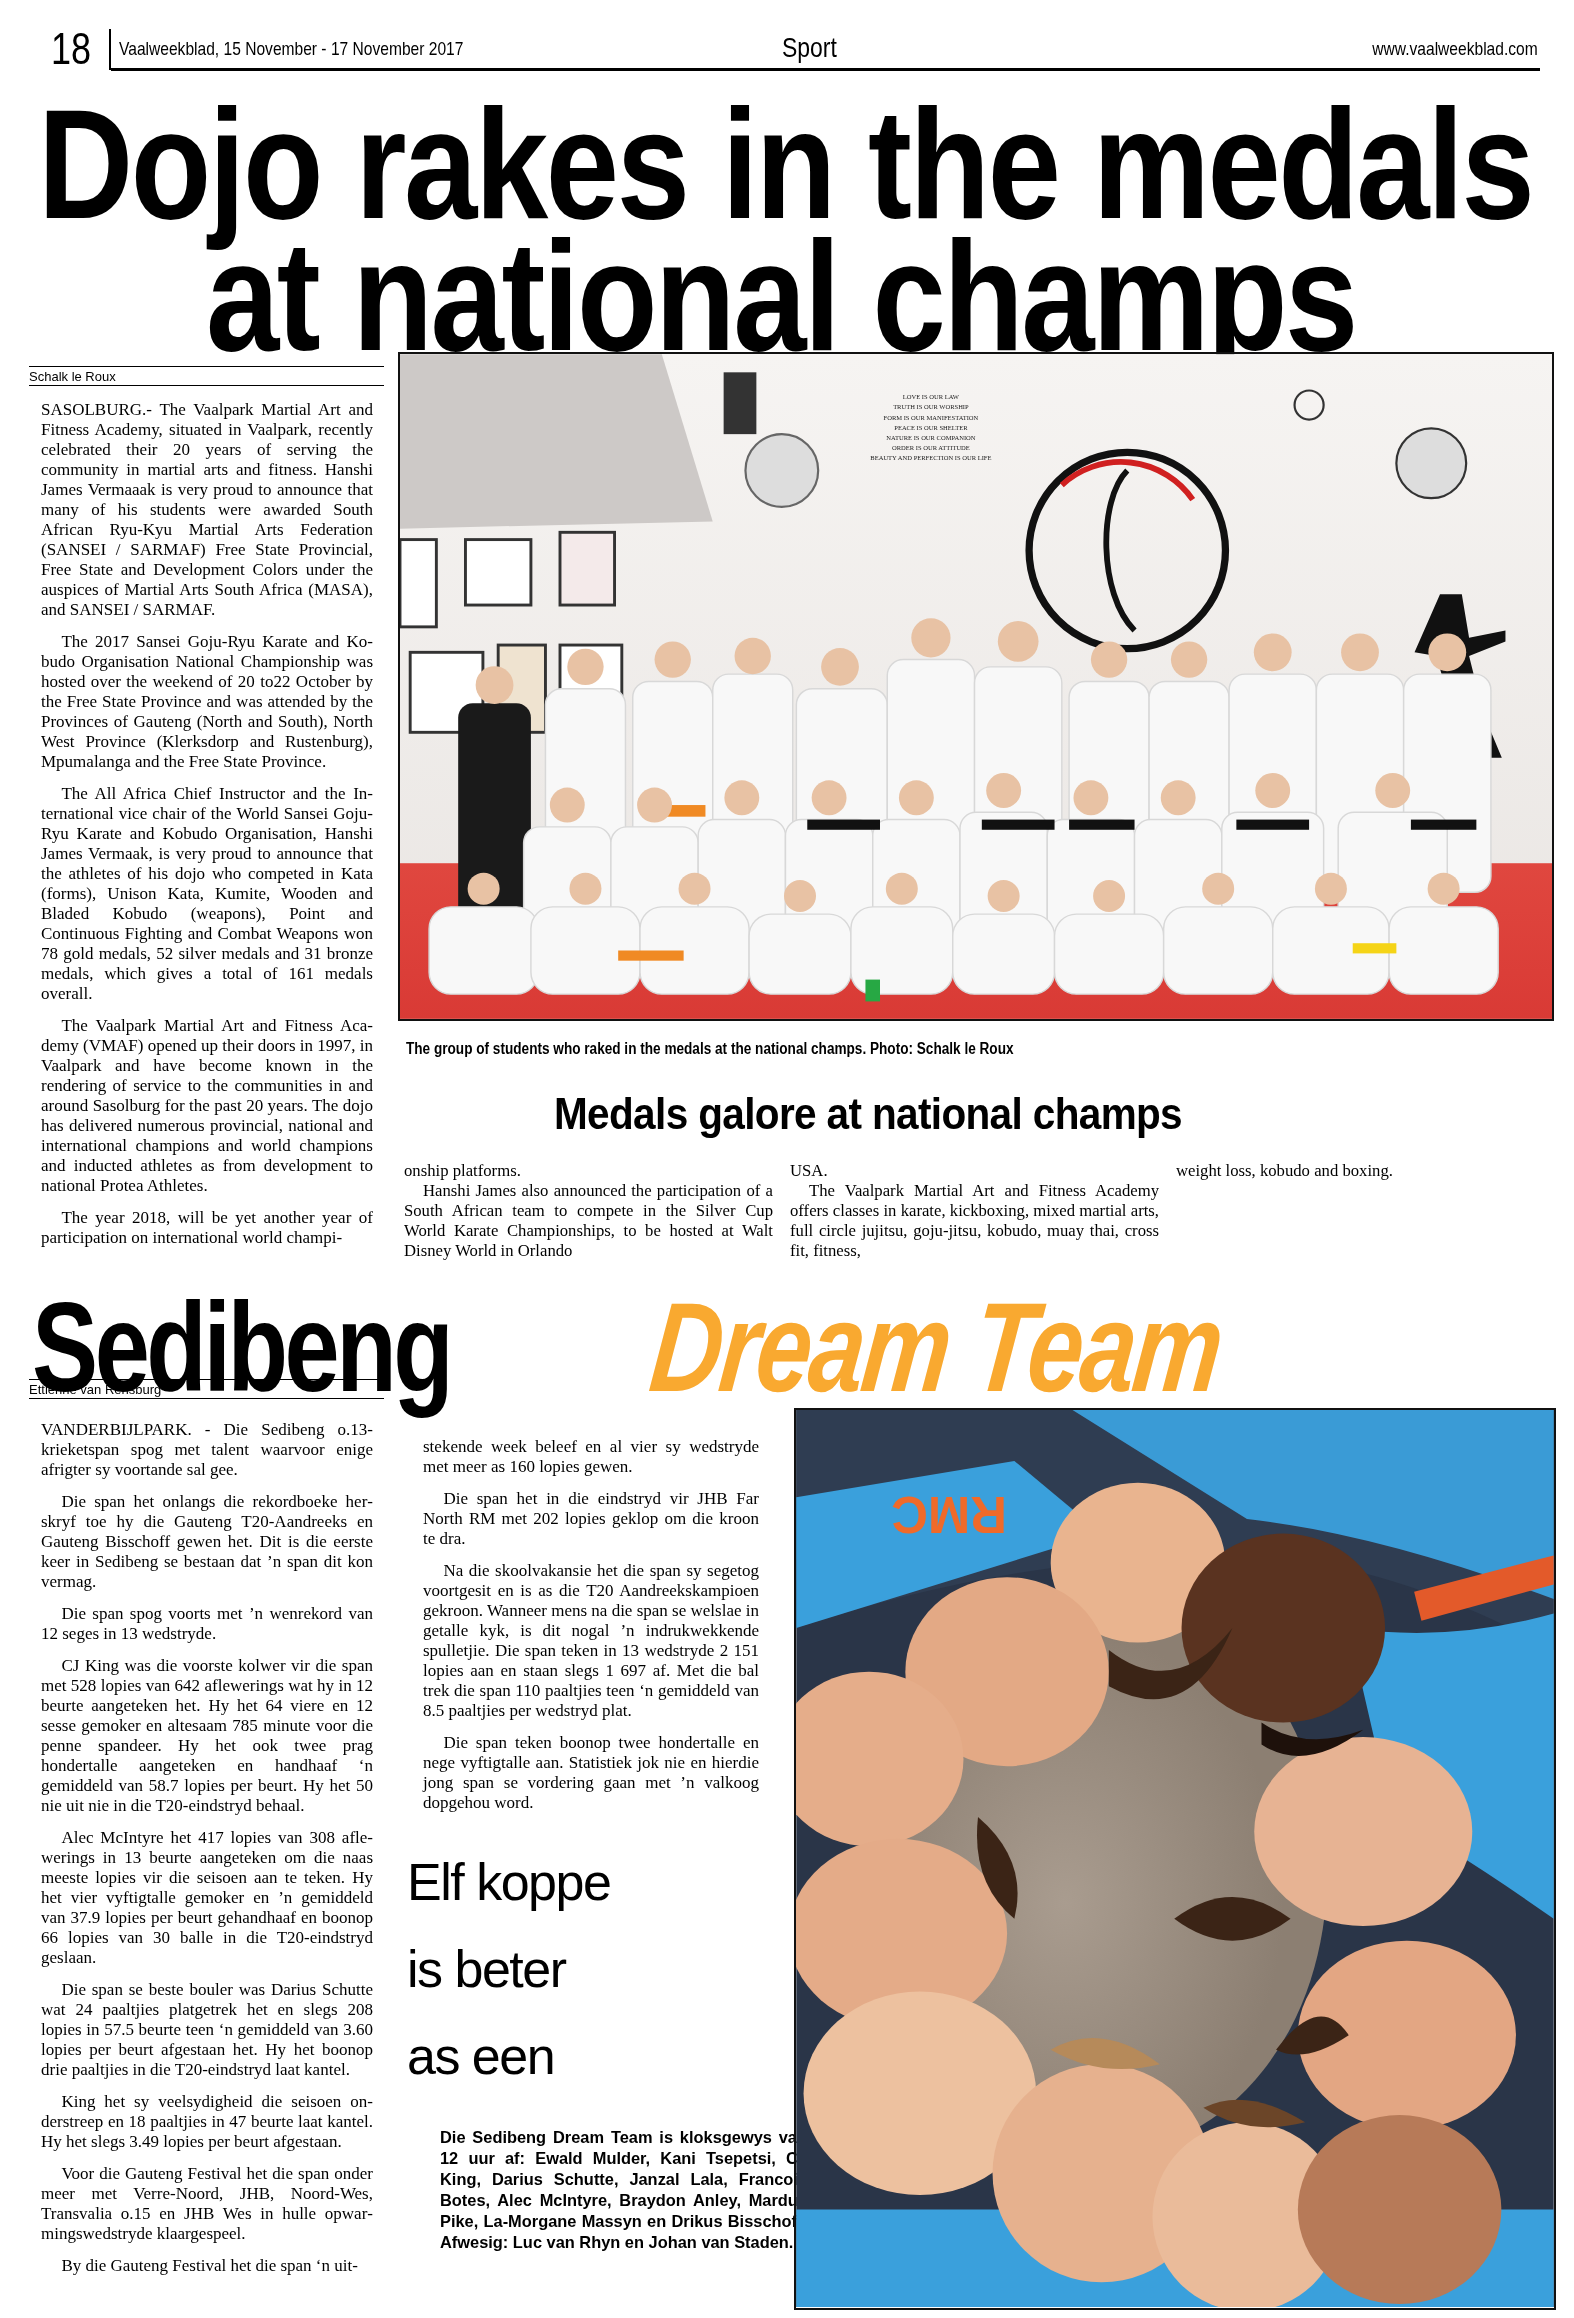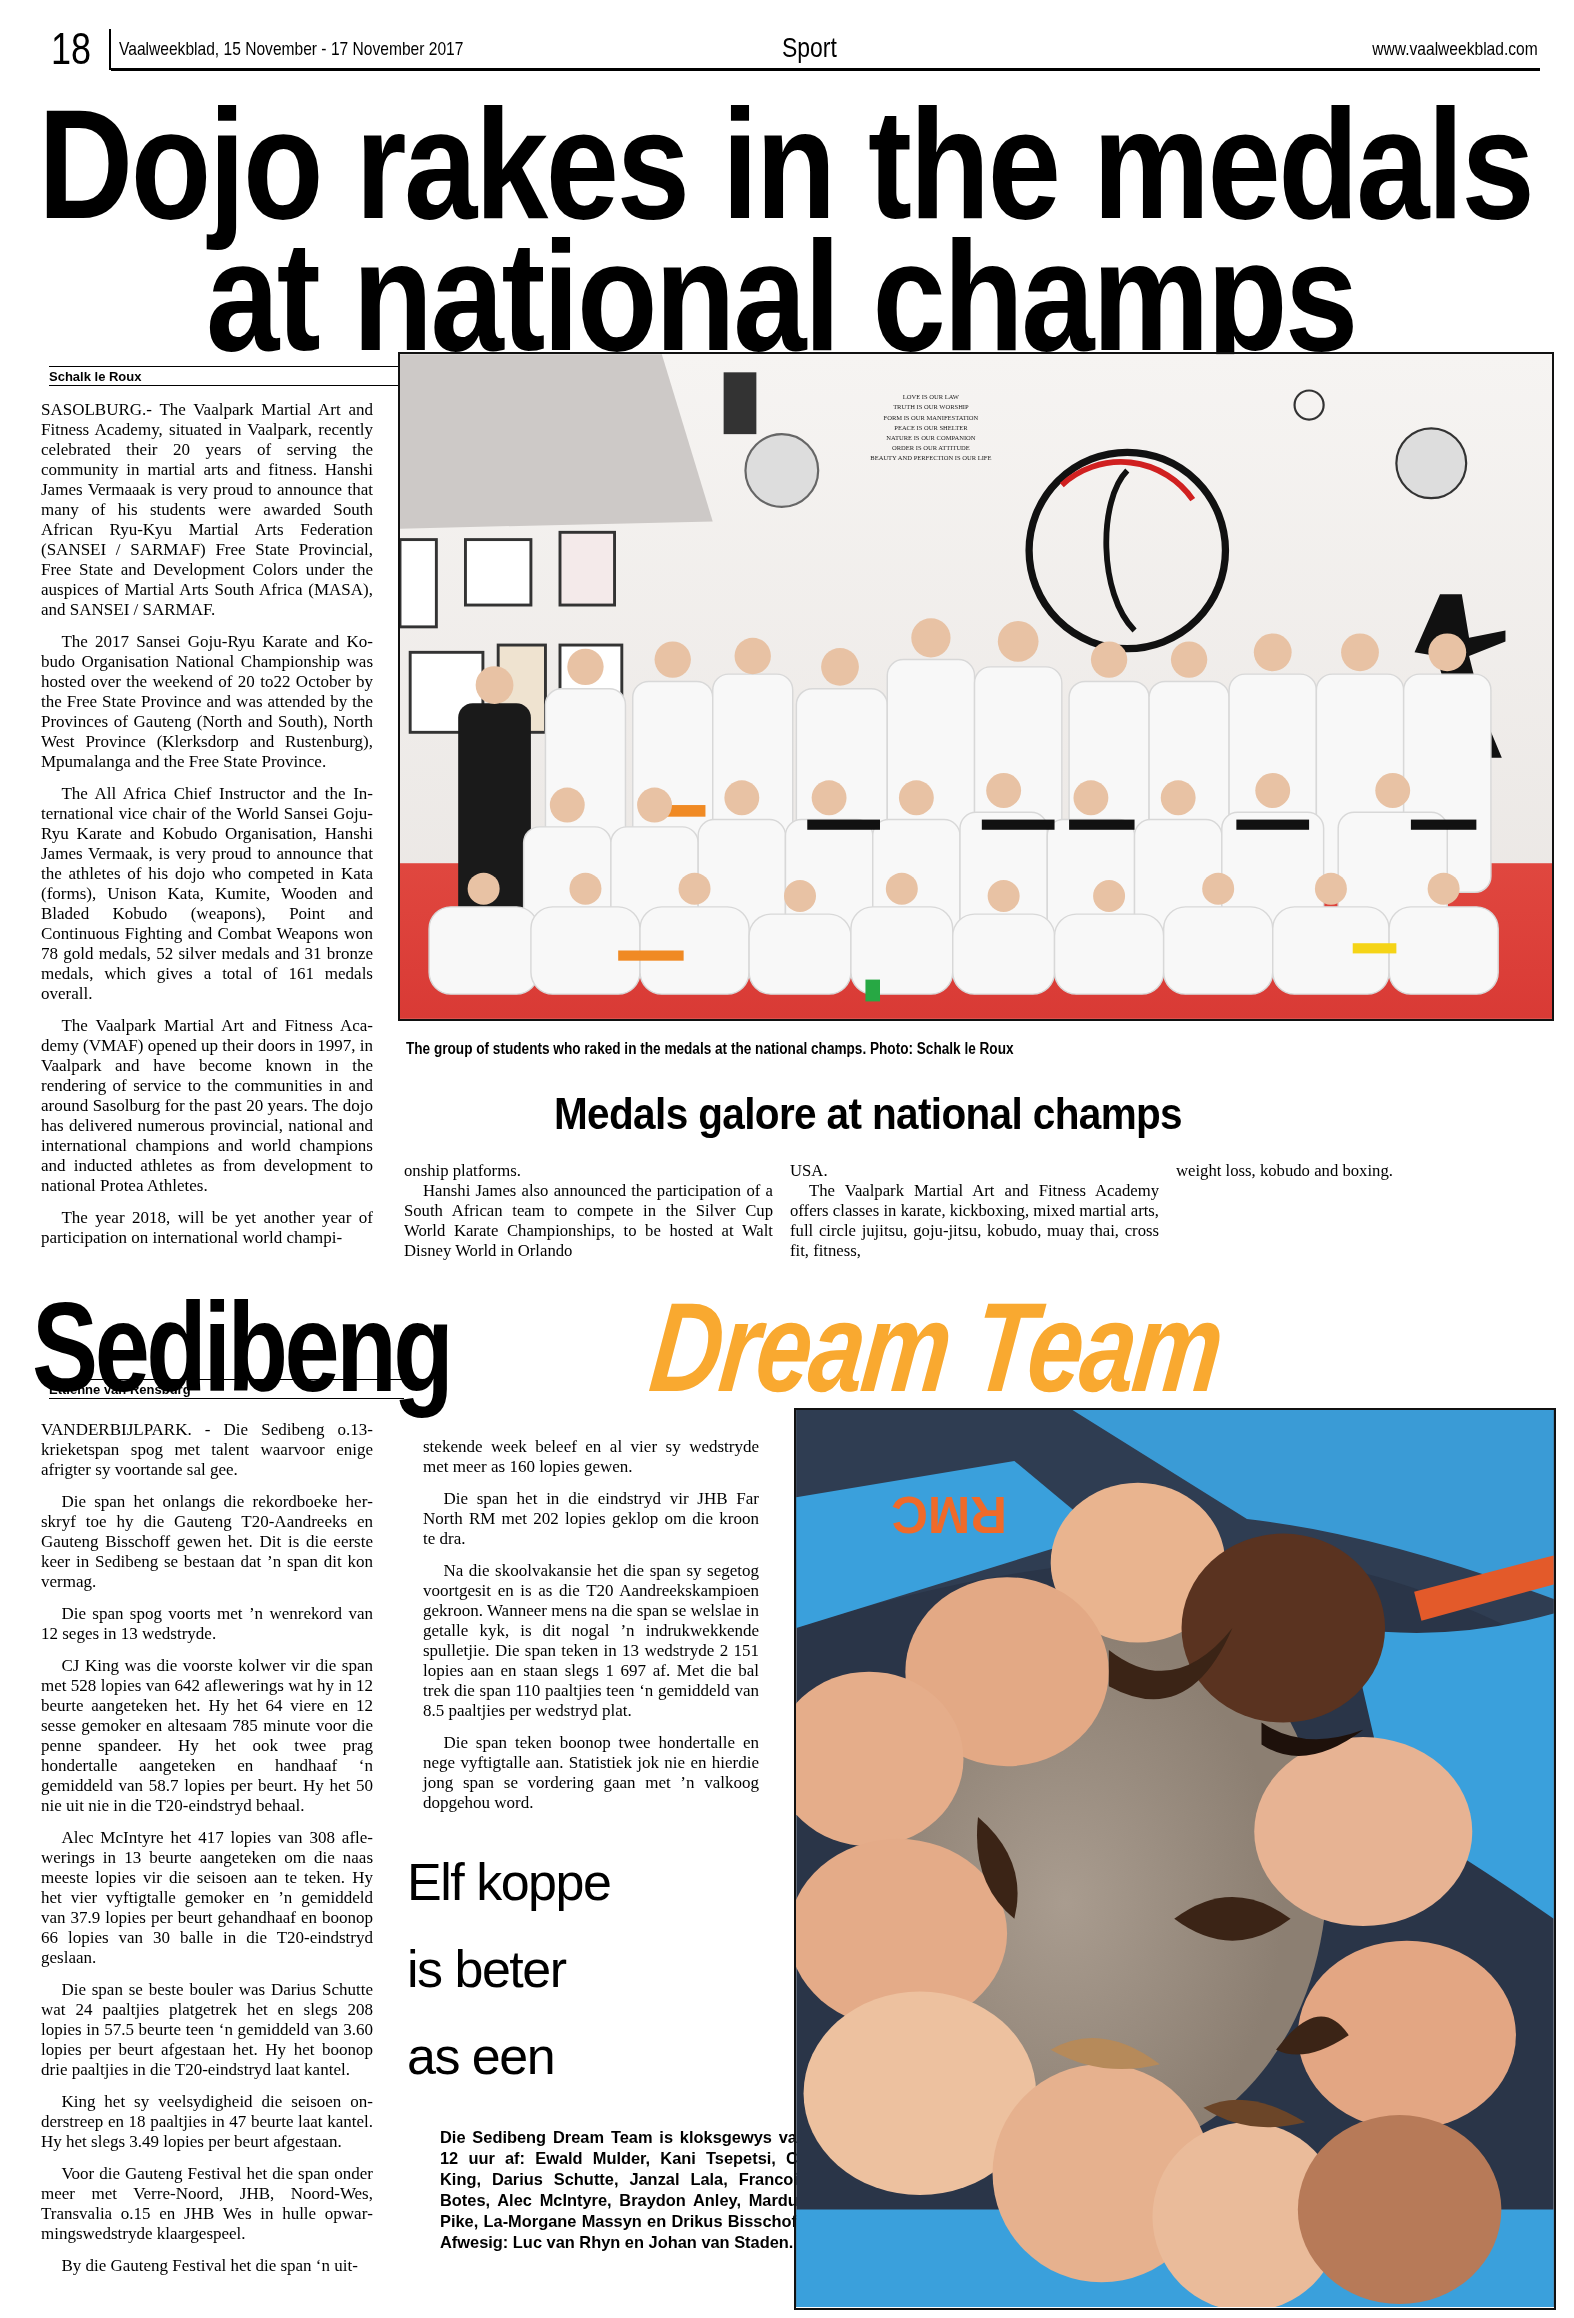--- a/index.html
+++ b/index.html
@@ -12,21 +12,21 @@
   .mast-date { left: 119px; top: 38px; font-family: "Liberation Sans", sans-serif; font-size: 19px; transform: scaleX(0.82); transform-origin: left top; white-space: nowrap; }
   .mast-section { left: 782px; top: 32px; font-family: "Liberation Sans", sans-serif; font-size: 28px; transform: scaleX(0.82); transform-origin: left top; }
   .mast-url { right: 36px; top: 38px; font-family: "Liberation Sans", sans-serif; font-size: 19px; transform: scaleX(0.82); transform-origin: right top; white-space: nowrap; }
   .mast-rule { left: 111px; top: 68px; width: 1429px; height: 2.9px; background: #000; }
 
   
   .headline { font-family: "Liberation Sans", sans-serif; font-weight: bold; white-space: nowrap; letter-spacing: -2.9px; }
   .h-dojo-1 { left: 38px; top: 86px; font-size: 156px; line-height: 156px; transform: scaleX(0.845); transform-origin: left top; }
   .h-dojo-2 { left: 206px; top: 218px; font-size: 156px; line-height: 156px; transform: scaleX(0.845); transform-origin: left top; }
 
-  .byline-box { left: 29px; width: 355px; border-top: 1.5px solid #000; border-bottom: 1.5px solid #000; font-family: "Liberation Sans", sans-serif; font-weight: bold; font-size: 13px; line-height: 17.4px; padding: 0.7px 0 0 0; margin-left: 20px; }
+  .byline-box { left: 29px; width: 355px; border-top: 1.5px solid #000; border-bottom: 1.5px solid #000; font-family: "Liberation Sans", sans-serif; font-weight: normal; font-size: 13px; line-height: 17.4px; padding: 0.7px 0 0 0; }
 
   .body-col { font-family: "Liberation Serif", serif; font-size: 17px; line-height: 20px; text-align: justify; hyphens: manual; }
   .body-col p { margin: 12px; text-indent: 20.4px; }
   .body-col p.first { text-indent: 0; }
 
   .narrow { font-family: "Liberation Serif", serif; font-size: 16.7px; line-height: 20px; text-align: justify; }
   .narrow p { margin: 0; text-indent: 19px; transform-origin: left top; }
   .narrow p.noindent { text-indent: 0; }
 
   .photo { overflow: hidden; border: 2.2px solid #111; box-sizing: border-box; }

